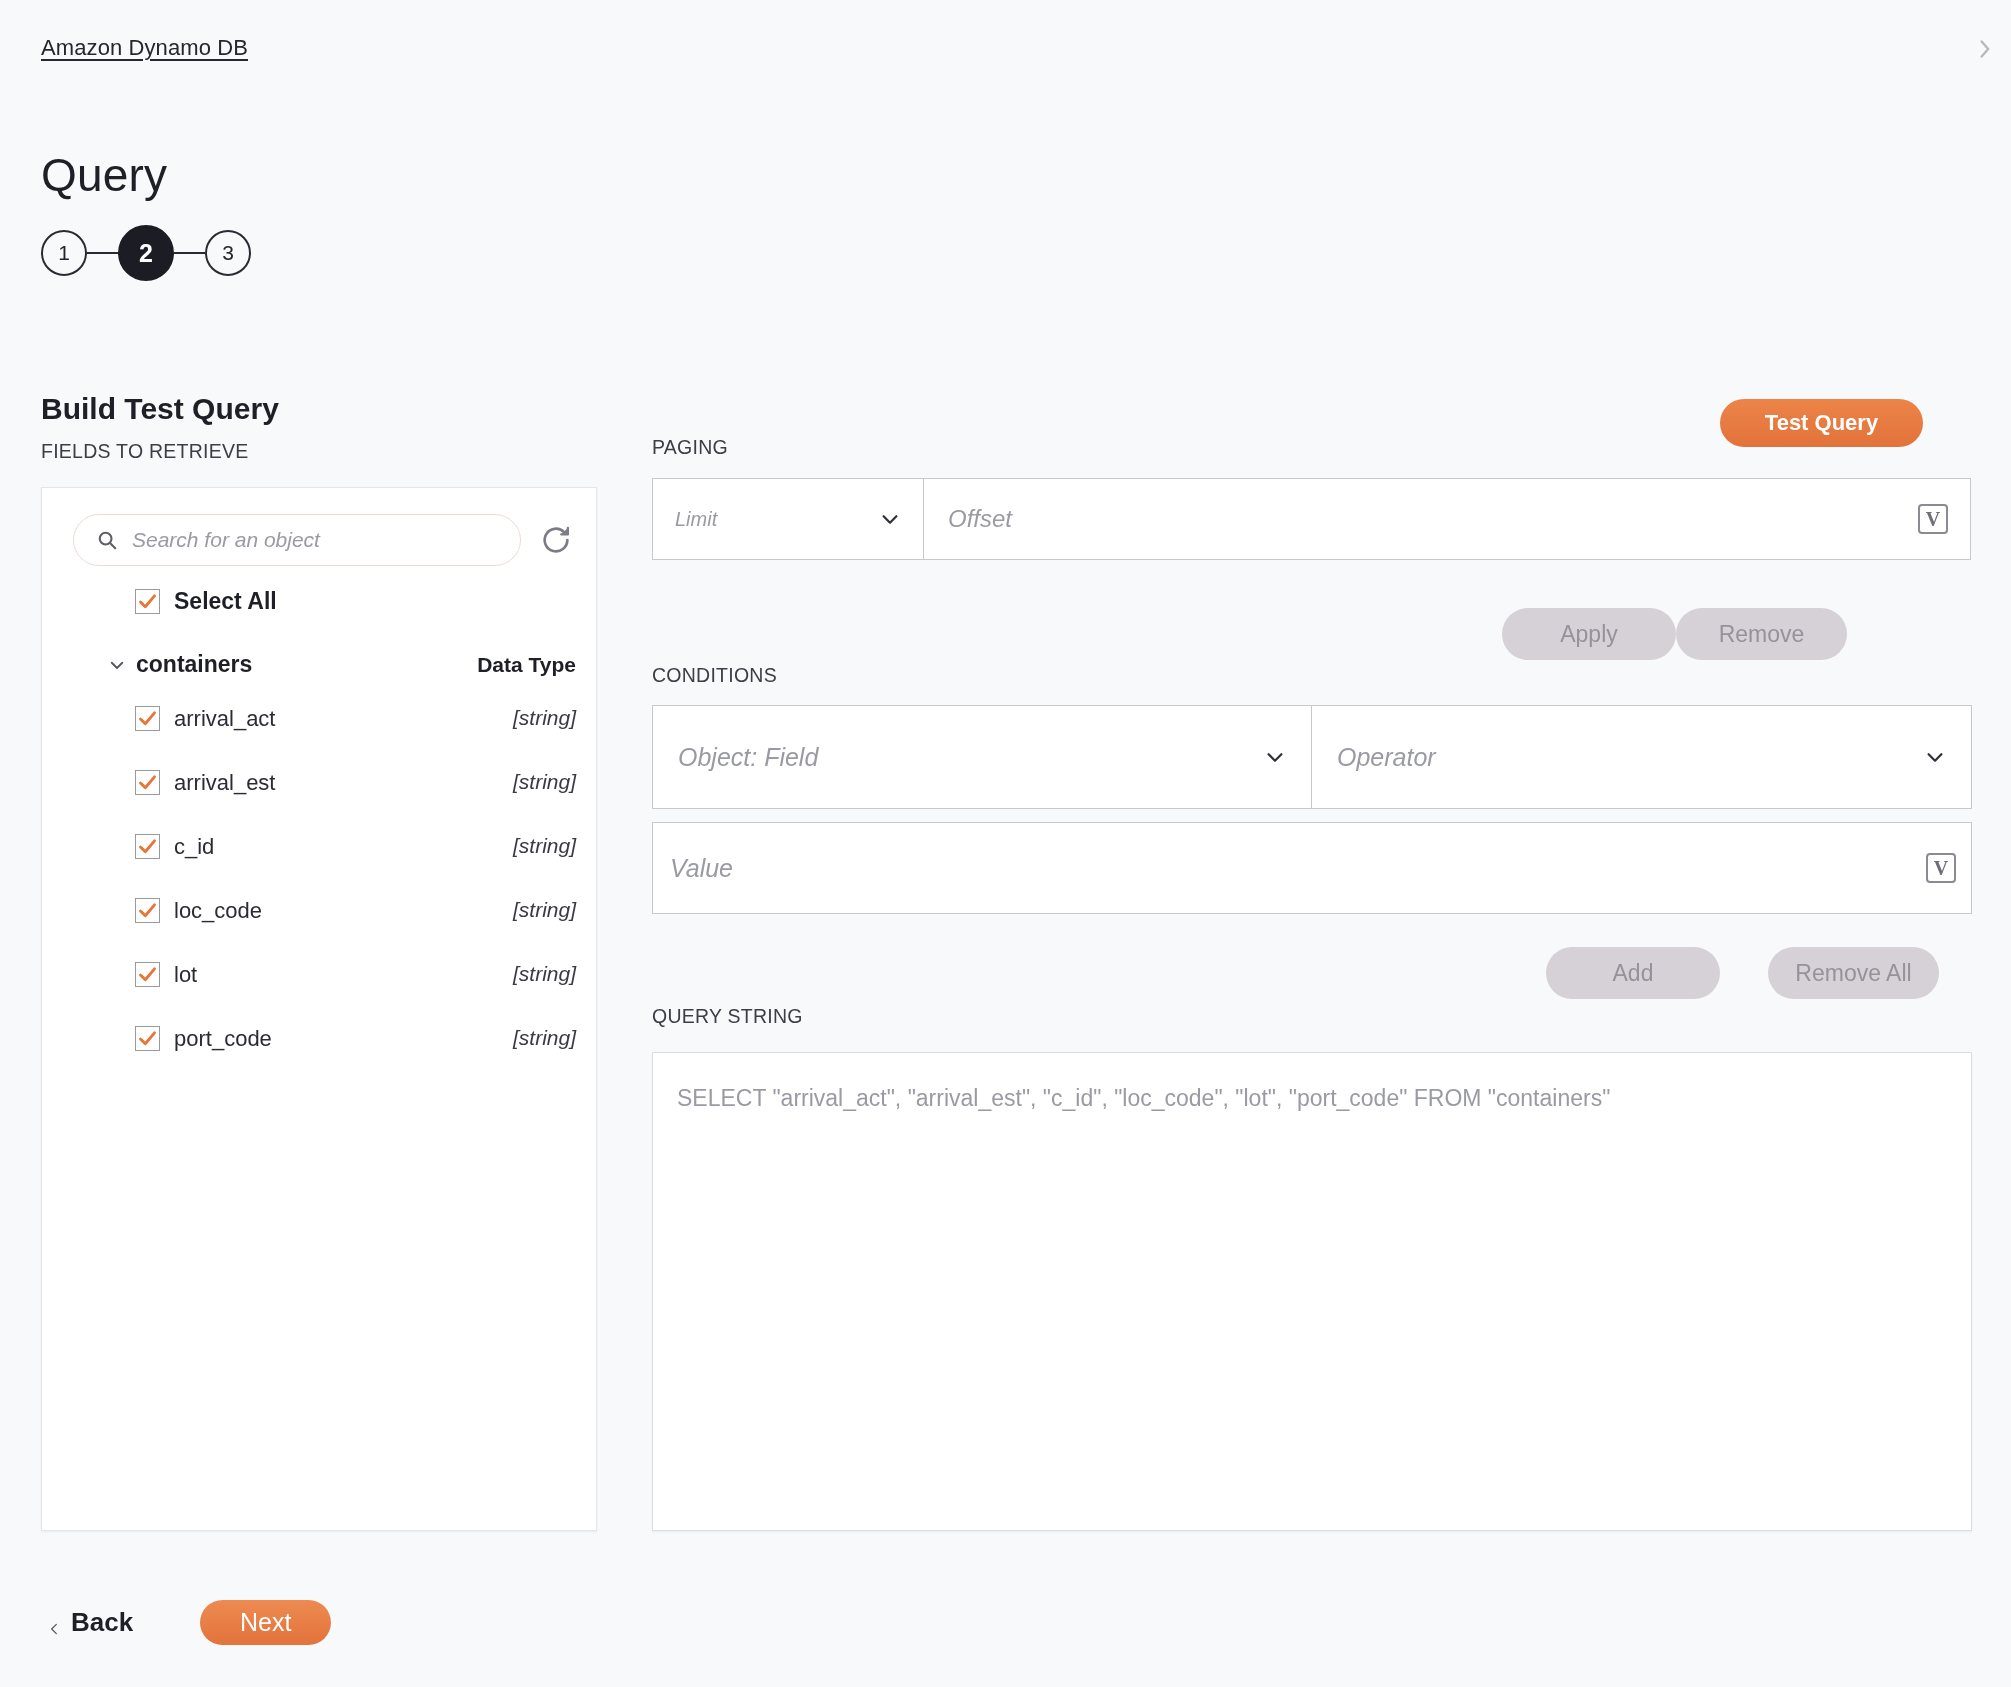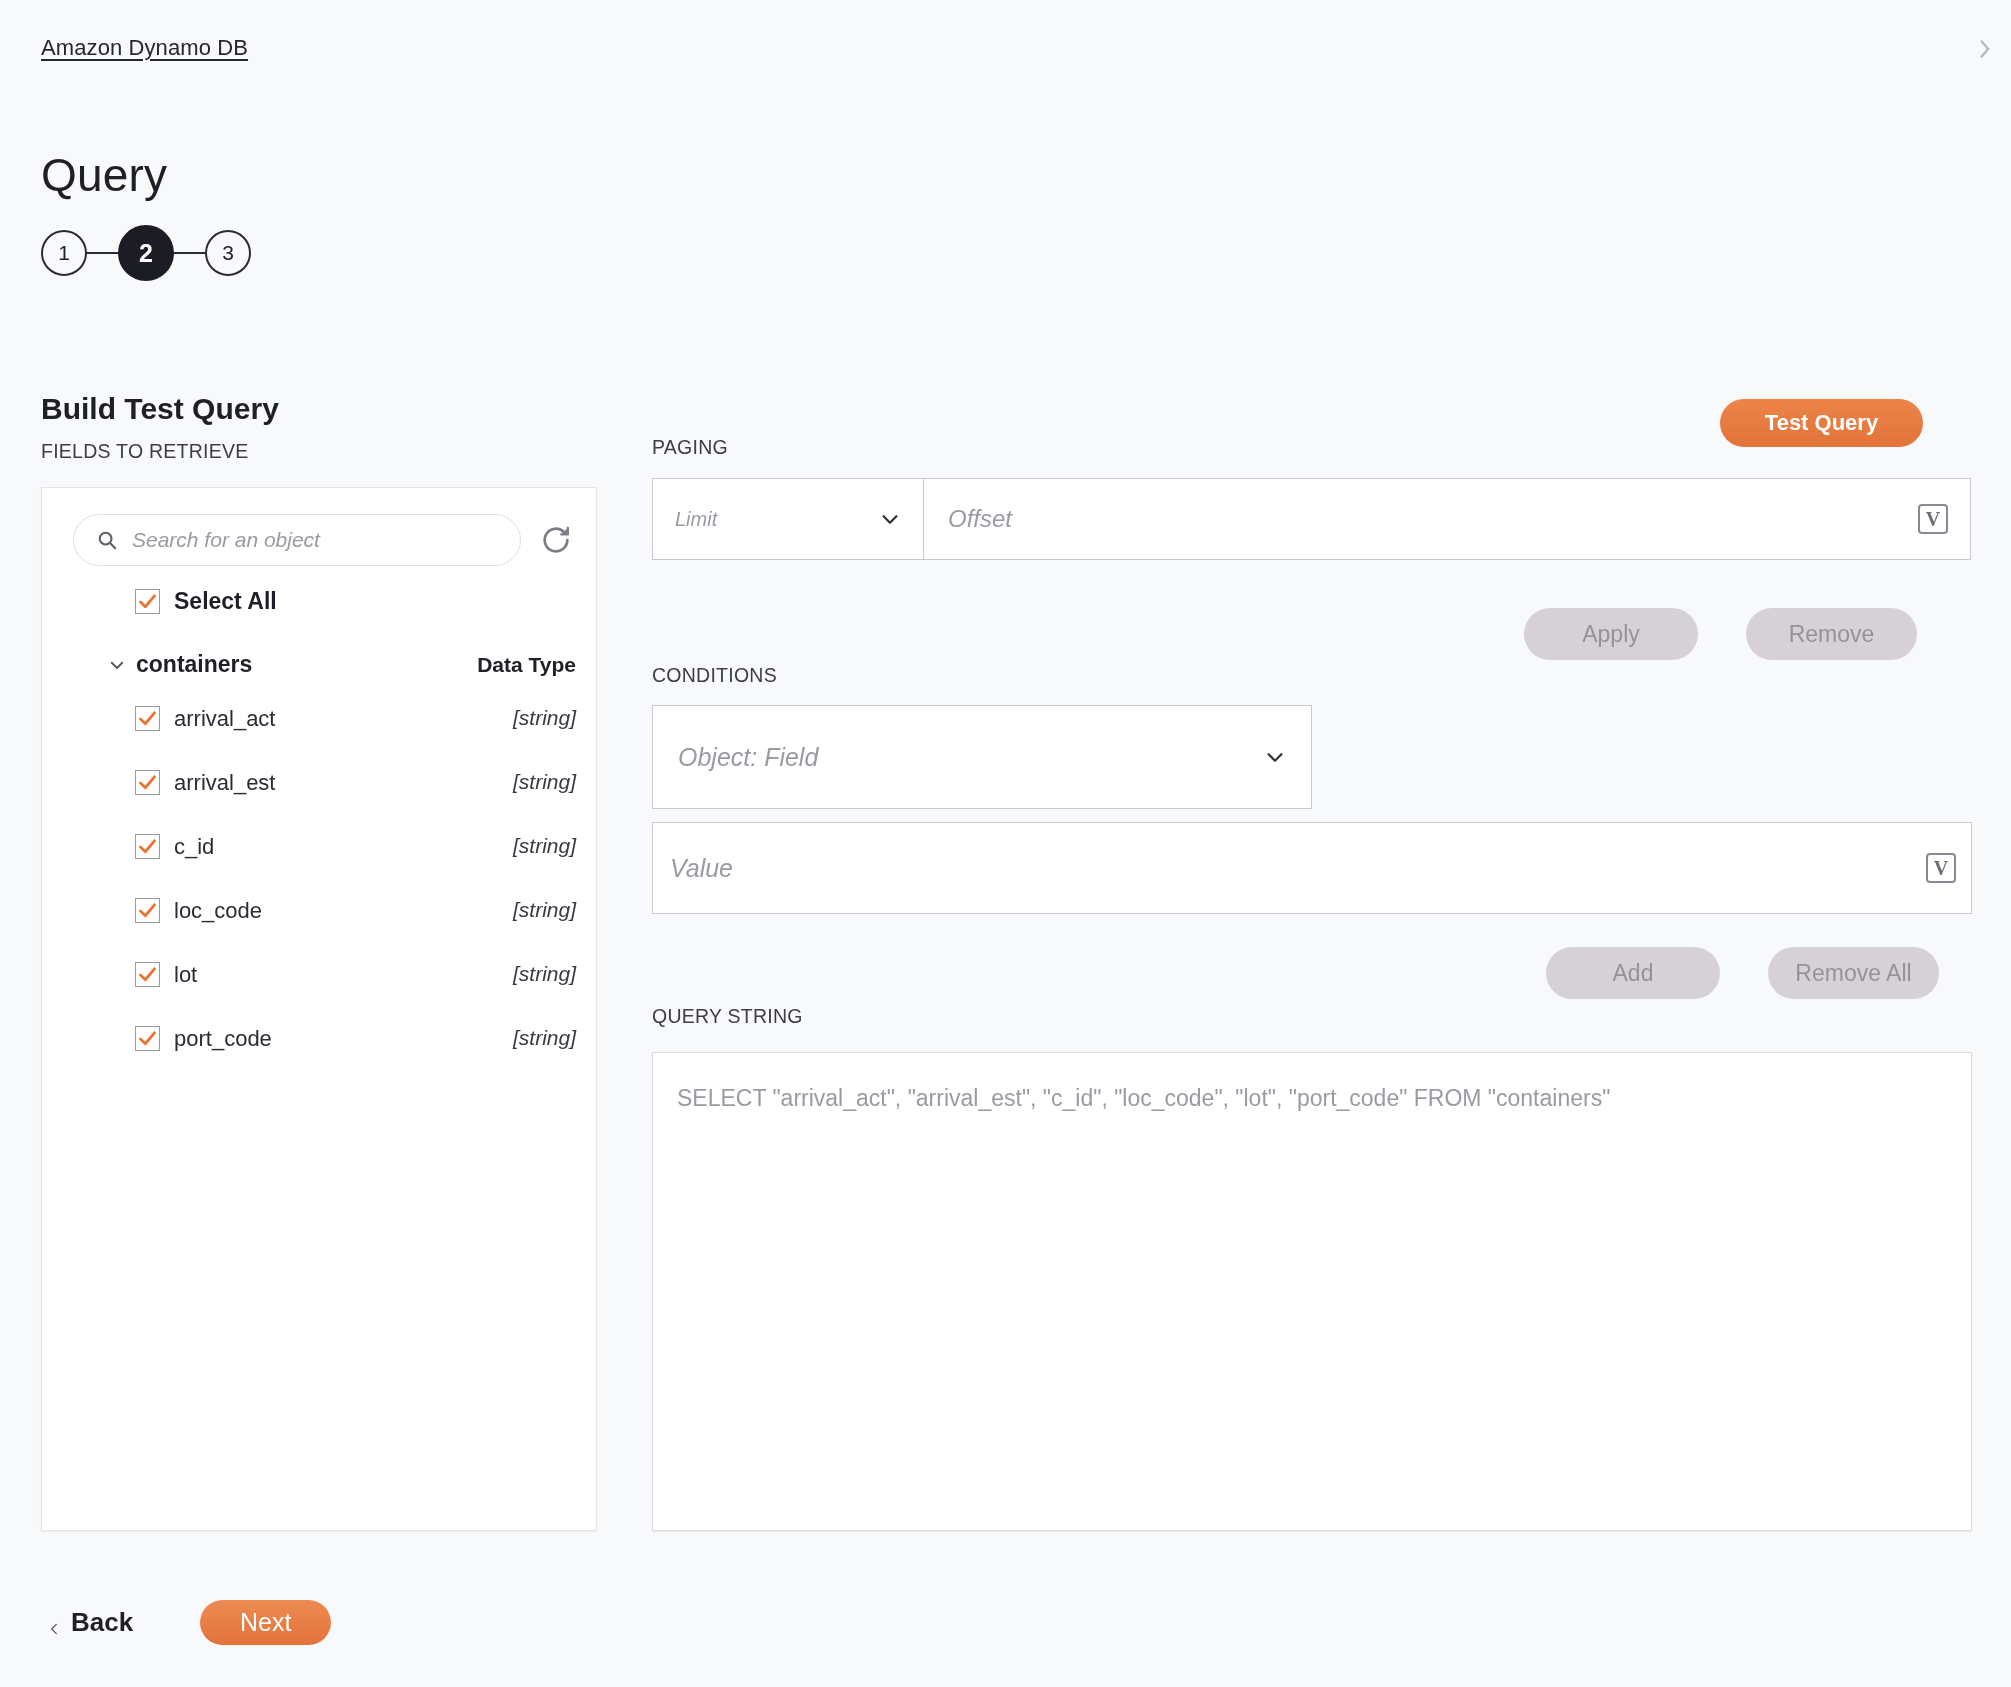--- a/index.html
+++ b/index.html
@@ -142,21 +142,21 @@
     font-size: 20px; font-weight: bold; color: #6e6e78;
     font-family: "Liberation Serif", serif; cursor: pointer;
   }
 
   .ghost-btn {
     height: 52px; border-radius: 26px; border: none;
     background: #d6d1d6; color: #96919a;
     font-size: 23px; font-family: "Liberation Sans", sans-serif;
     cursor: default;
   }
-  .btn-row-apply { position: absolute; left: 872px; top: 608px; display: flex; gap: 48px; }
+  .btn-row-apply { position: absolute; left: 850px; top: 608px; display: flex; }
   .btn-row-add { position: absolute; left: 894px; top: 947px; display: flex; gap: 48px; }
   .w-apply { width: 174px; } .w-remove { width: 171px; }
   .w-add { width: 174px; } .w-removeall { width: 171px; }
 
   #conditions-caps { position: absolute; left: 0; top: 664px; }
   .cond-row1 { position: absolute; left: 0; top: 705px; display: flex; }
   .cond-objfield {
     width: 660px; height: 104px; background: #fff; border: 1px solid #c8c8cf;
     display: flex; align-items: center; padding: 0 25px; cursor: pointer;
   }
@@ -357,20 +357,28 @@
     <div class="btn-row-apply">
       <button class="ghost-btn w-apply">Apply</button>
       <button class="ghost-btn w-remove">Remove</button>
     </div>
 
     <div class="label-caps" id="conditions-caps">CONDITIONS</div>
 
     <div class="cond-row1">
       <div class="cond-objfield">
         <span class="ph">Object: Field</span>
+        <span class="chev">
+          <svg viewBox="0 0 24 24" fill="none" stroke="currentColor" stroke-width="2.4" stroke-linecap="round" stroke-linejoin="round">
+              <path d="M5 9 L12 16 L19 9"></path>
+            </svg>
+        </span>
+      </div>
+      <div class="cond-operator">
+        <span class="ph">Operator</span>
         <span class="chev">
           <svg viewBox="0 0 24 24" fill="none" stroke="currentColor" stroke-width="2.4" stroke-linecap="round" stroke-linejoin="round">
               <path d="M5 9 L12 16 L19 9"></path>
             </svg>
         </span>
       </div>
     </div>
 
     <div class="cond-value">
       <input type="text" placeholder="Value" style="">

